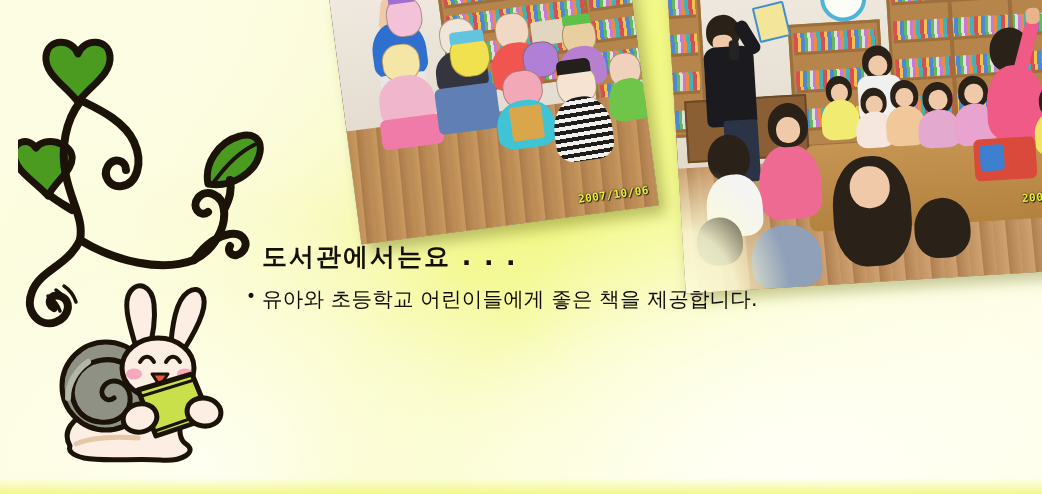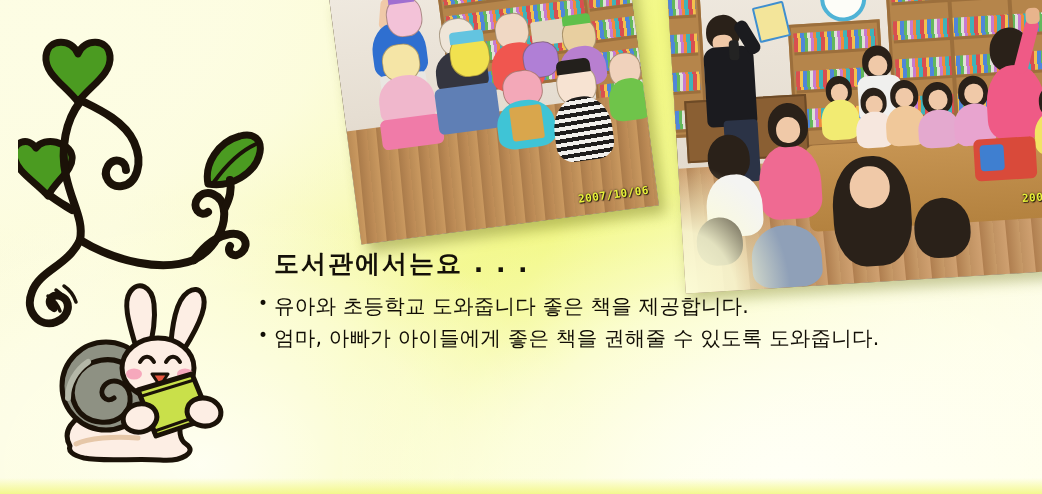--- a/index.html
+++ b/index.html
@@ -155,24 +155,23 @@
     position: absolute;
     left: 18px;
     top: 24px;
     width: 260px;
     height: 440px;
   }
 
   
   #text-block {
     position: absolute;
-    left: 258px;
+    left: 246px;
     top: 240px;
     width: 770px;
-    margin-top: 7px;
   }
   #heading {
     font-family: "DejaVu Sans", "Liberation Sans", sans-serif;
     font-size: 25px;
     font-weight: bold;
     color: #141008;
     letter-spacing: 2px;
     margin: 0 0 12px 16px;
     white-space: nowrap;
   }
@@ -441,18 +440,17 @@
       </g>
 
       <ellipse cx="122" cy="394" rx="17" ry="14" fill="#fdeee4" stroke="#1b1208" stroke-width="5" transform="rotate(-14 122 394)"></ellipse>
       <ellipse cx="186" cy="388" rx="17" ry="14" fill="#fdeee4" stroke="#1b1208" stroke-width="5" transform="rotate(10 186 388)"></ellipse>
     </g>
   </svg>
 
   <div id="text-block">
     <div id="heading">도서관에서는요 . . .</div>
     <ul id="bullets">
-      <li>유아와 초등학교 도와줍니다 좋은 책을 제공합니다.</li>
-      <li>엄마, 아빠가 아이들에게 좋은 책을 권해줄 수 있도록 도와줍니다.</li>
+      <li>유아와 초등학교 어린이들에게 좋은 책을 제공합니다.</li>
     </ul>
   </div>
 
 </div>
 
 </body></html>

